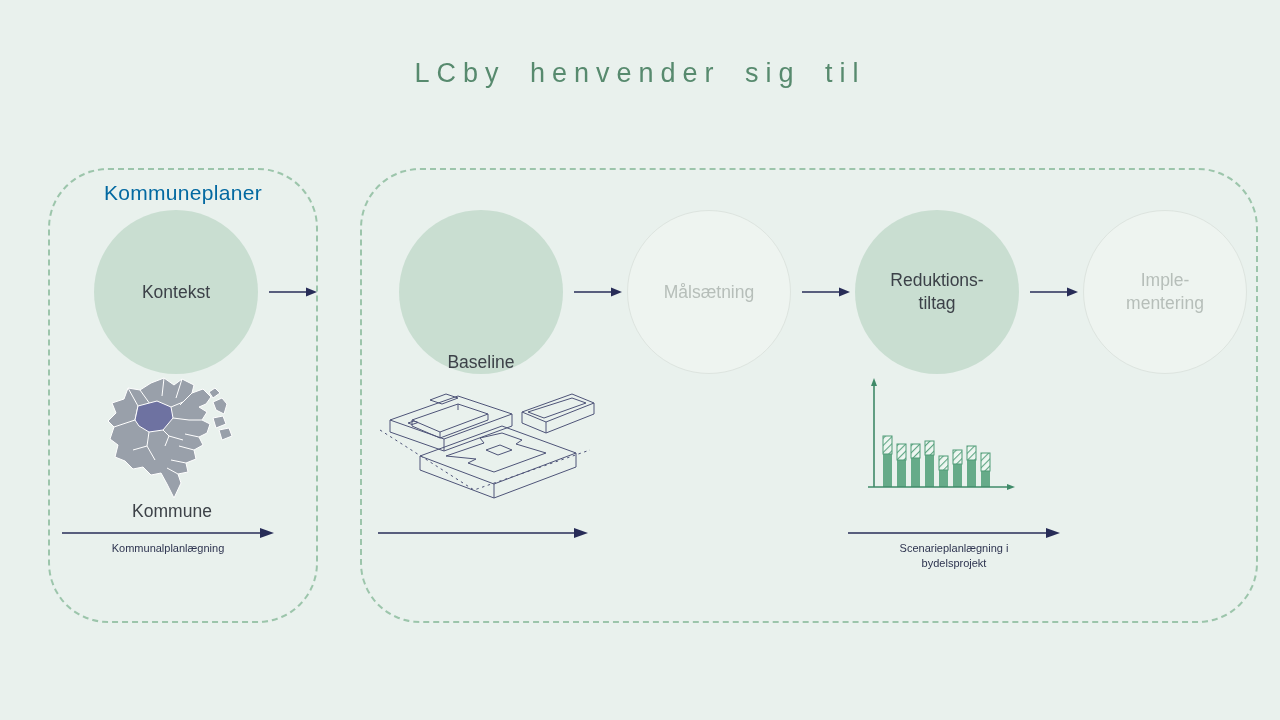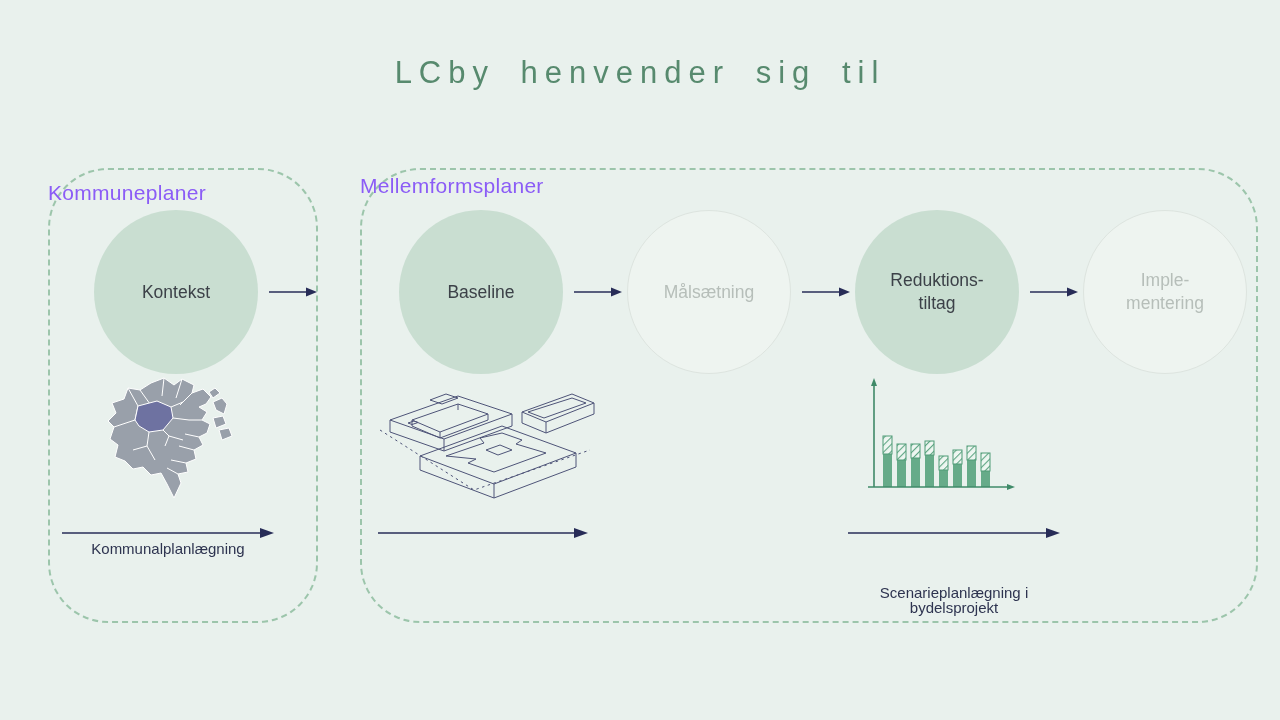--- a/index.html
+++ b/index.html
@@ -3,81 +3,80 @@
 <meta charset="utf-8">
 <style>
   html,body { margin:0; padding:0; background:#e9f1ed; }
   .canvas {
     position:relative; width:1280px; height:720px; background:#e9f1ed;
     font-family:"Liberation Sans", sans-serif; overflow:hidden;
   }
   
   .title {
     position:absolute; top:56px; left:0; width:100%;
-    text-align:center; color:#578a6e; font-size:31px; font-weight:500;
+    text-align:center; color:#578a6e; font-size:27px; font-weight:500;
     letter-spacing:7px; word-spacing:10px; line-height:34px;
   }
   
   .dashed-box { position:absolute; border:2px dashed #9cc5ab; border-radius:60px; box-sizing:border-box; }
   .box-left  { left:48px;  top:168px; width:270px; height:455px; }
   .box-right { left:360px; top:168px; width:898px; height:455px; }
   .box-heading {
-    position:absolute; text-align:left; color:#8b5cf6;
+    position:absolute; text-align:center; color:#0369a1;
     font-size:21px; font-weight:500; letter-spacing:.3px;
   }
   .heading-left  { left:48px;  top:181px; width:270px; }
   .heading-right { left:360px; top:174px; width:898px; }
   
   .circle {
     position:absolute; top:210px; width:164px; height:164px; border-radius:50%;
     display:flex; flex-direction:column; align-items:center; justify-content:center;
     text-align:center; font-size:17.5px; line-height:23px; box-sizing:border-box;
   }
   .circle.active   { background:#c9ded1; color:#3c4148; }
   .circle.inactive { background:#eef4f0; border:1px solid #dde4df; color:#b6beb9; }
-  .c-kontekst { left:94px;text-align:center; }  .c-baseline { left:399px; }
+  .c-kontekst { left:94px;text-align:center; }  .c-baseline { left:399px;justify-content:flex-end; }
   .c-maal     { left:627px; } .c-reduk    { left:855px; }
   .c-imple    { left:1083px; }
   
   .step-arrow { position:absolute; top:286px; }
   .sa1 { left:269px; } .sa2 { left:574px; } .sa3 { left:802px; } .sa4 { left:1030px; }
   .long-arrow { position:absolute; top:527px; }
   .la1 { left:62px; } .la2 { left:378px; } .la3 { left:848px; }
   
   .map-wrap   { position:absolute; left:105px; top:376px; }
   .bydel-wrap { position:absolute; left:374px; top:376px; }
   .chart-wrap { position:absolute; left:866px; top:377px; }
   
   .illus-label {
     position:absolute; top:501px; text-align:center;
     font-size:17.5px; color:#3d4248;
   }
   .lbl-kommune { left:48px;  width:248px; }
   .lbl-bydel   { left:374px; width:220px; }
   .arrow-caption {
     position:absolute; top:541px; text-align:center;
-    font-size:15px; line-height:15px; font-weight:500; color:#2e3450;
+    font-size:11px; line-height:15px; font-weight:500; color:#2e3450;
   }
   .cap1 { left:58px;  width:220px; }
   .cap2 { left:368px; width:230px; }
-  .cap3 { left:838px; width:232px;margin-top:44px; }
+  .cap3 { left:838px; width:232px; }
 </style>
 </head>
 <body>
 
 <div class="canvas">
 
   <div class="title">
     <div>LCby henvender sig til</div>
   </div>
 
   <div class="dashed-box box-left"></div>
   <div class="dashed-box box-right"></div>
   <div class="box-heading heading-left">Kommuneplaner</div>
-  <div class="box-heading heading-right">Mellemformsplaner</div>
 
   <div class="circle active c-kontekst">
     <span>Kontekst</span>
   </div>
   <div class="circle active c-baseline">
     <span>Baseline</span>
   </div>
   <div class="circle inactive c-maal">
     <span>Målsætning</span>
   </div>
@@ -113,20 +112,21 @@
         <path fill="#99a0aa" d="M46,7 L59,2 L69,9 L77,3 L89,9 L87,17 L98,13 L106,21 L101,28 L94,31 L102,36 L97,44 L105,48 L102,57 L94,61 L98,69 L89,74 L91,83 L81,87 L83,96 L73,98 L76,107 L69,122 L62,108 L56,97 L46,99 L38,91 L28,93 L20,85 L10,81 L13,69 L5,63 L9,51 L3,45 L11,37 L7,27 L19,23 L23,12 L35,14 Z"></path>
         <path fill="#99a0aa" d="M104,16 L110,12 L115,17 L108,22 Z"></path>
         <path fill="#99a0aa" d="M108,26 L117,22 L122,28 L119,38 L111,34 Z"></path>
         <path fill="#99a0aa" d="M108,42 L118,40 L121,48 L111,52 Z"></path>
         <path fill="#99a0aa" d="M114,54 L124,52 L127,60 L117,64 Z"></path>
         <path fill="none" d="M23,12 L33,30 M35,14 L45,28 M59,2 L57,20 M77,3 L71,22 M87,17 L75,29 M33,30 L30,44 M30,44 L9,51 M66,31 L78,26 M68,42 L84,44 L97,44 M58,54 L64,60 L60,70 M64,60 L78,64 M44,56 L42,70 L50,84 M42,70 L28,74 M89,74 L74,70 M81,87 L66,84 M94,61 L80,58 M73,98 L62,92"></path>
         <path fill="#6e72a1" d="M33,30 L52,25 L66,31 L68,42 L58,54 L44,56 L34,50 L30,44 Z"></path>
       </g>
     </svg>
   </div>
+  <div class="illus-label lbl-kommune">Kommune</div>
 
   <div class="bydel-wrap">
     <svg width="222" height="132" viewBox="0 0 222 132">
       <g stroke="#4e5478" stroke-width="1" fill="none" stroke-linejoin="round">
         <path stroke-dasharray="2.5 3.5" d="M6,54 L100,114 L216,74"></path>
 
         <path d="M16,44 L84,20 L138,38 L70,63 Z"></path>
         <path d="M56,24 L72,18 L84,22 L68,28 Z"></path>
         <path d="M38,44 L84,28 L114,38 L66,56 Z"></path>
         <path d="M38,44 L38,50 L66,62 L66,56 M66,62 L114,44 L114,38 M84,28 L84,34"></path>

